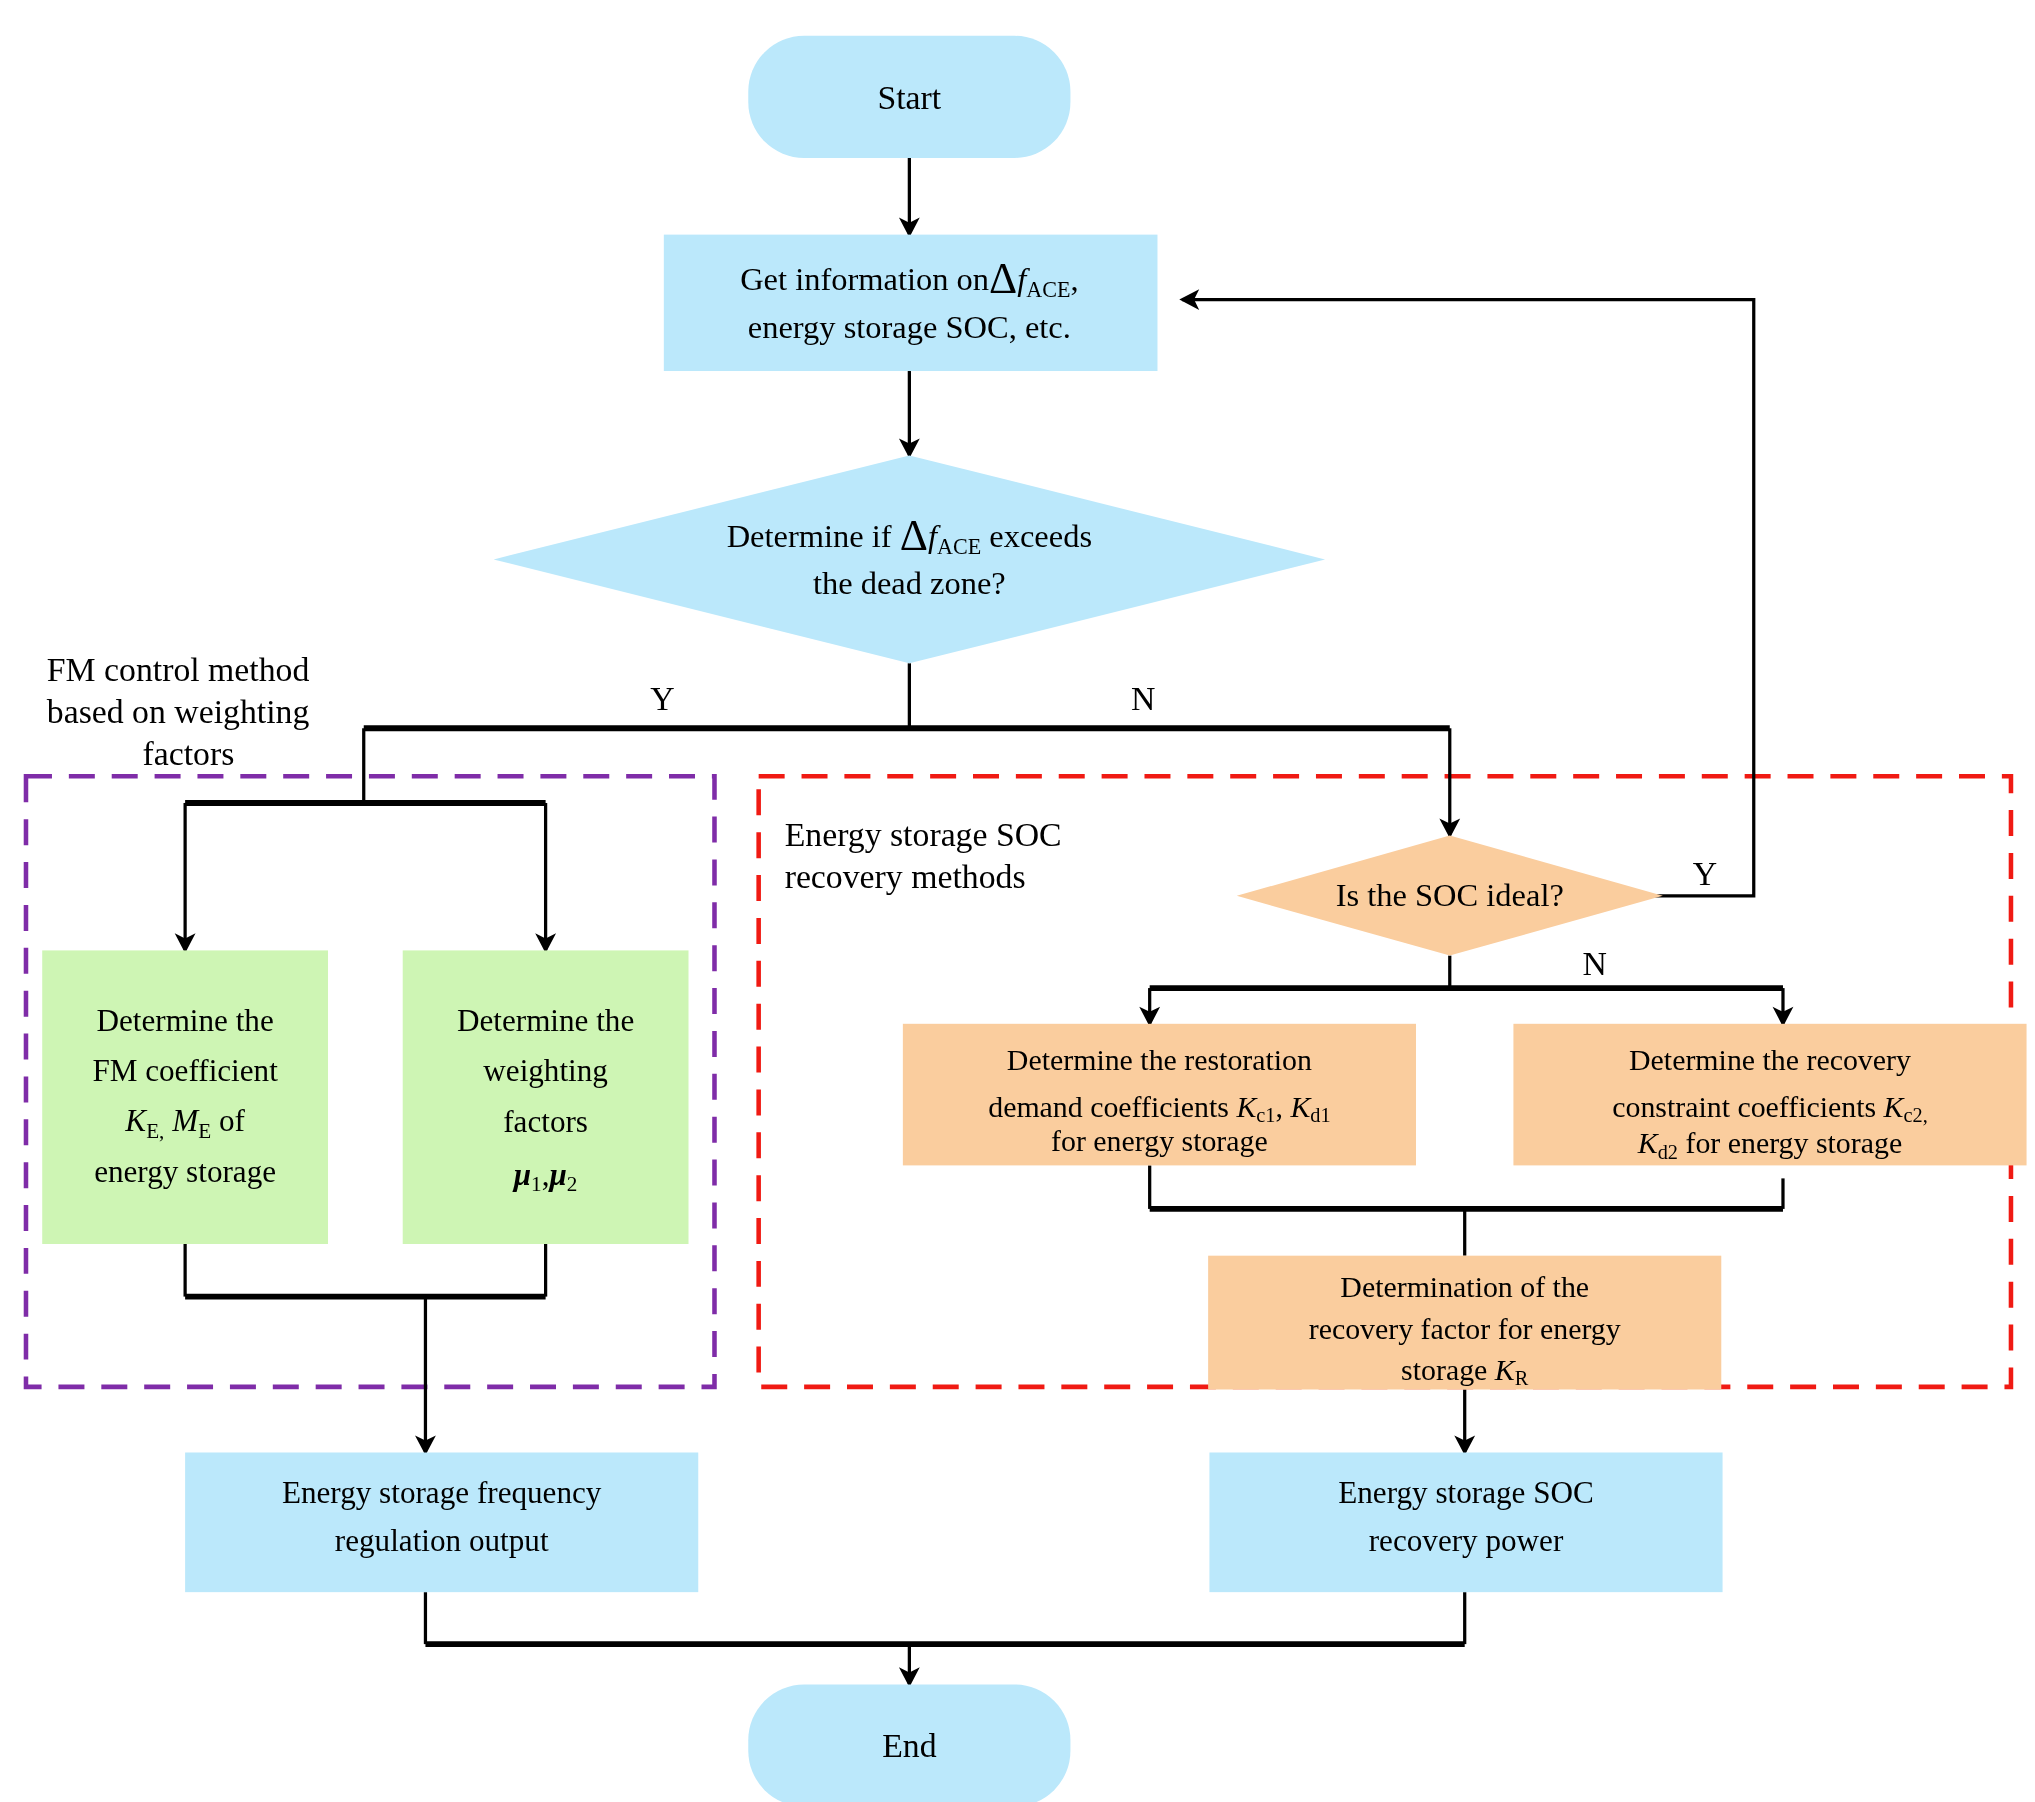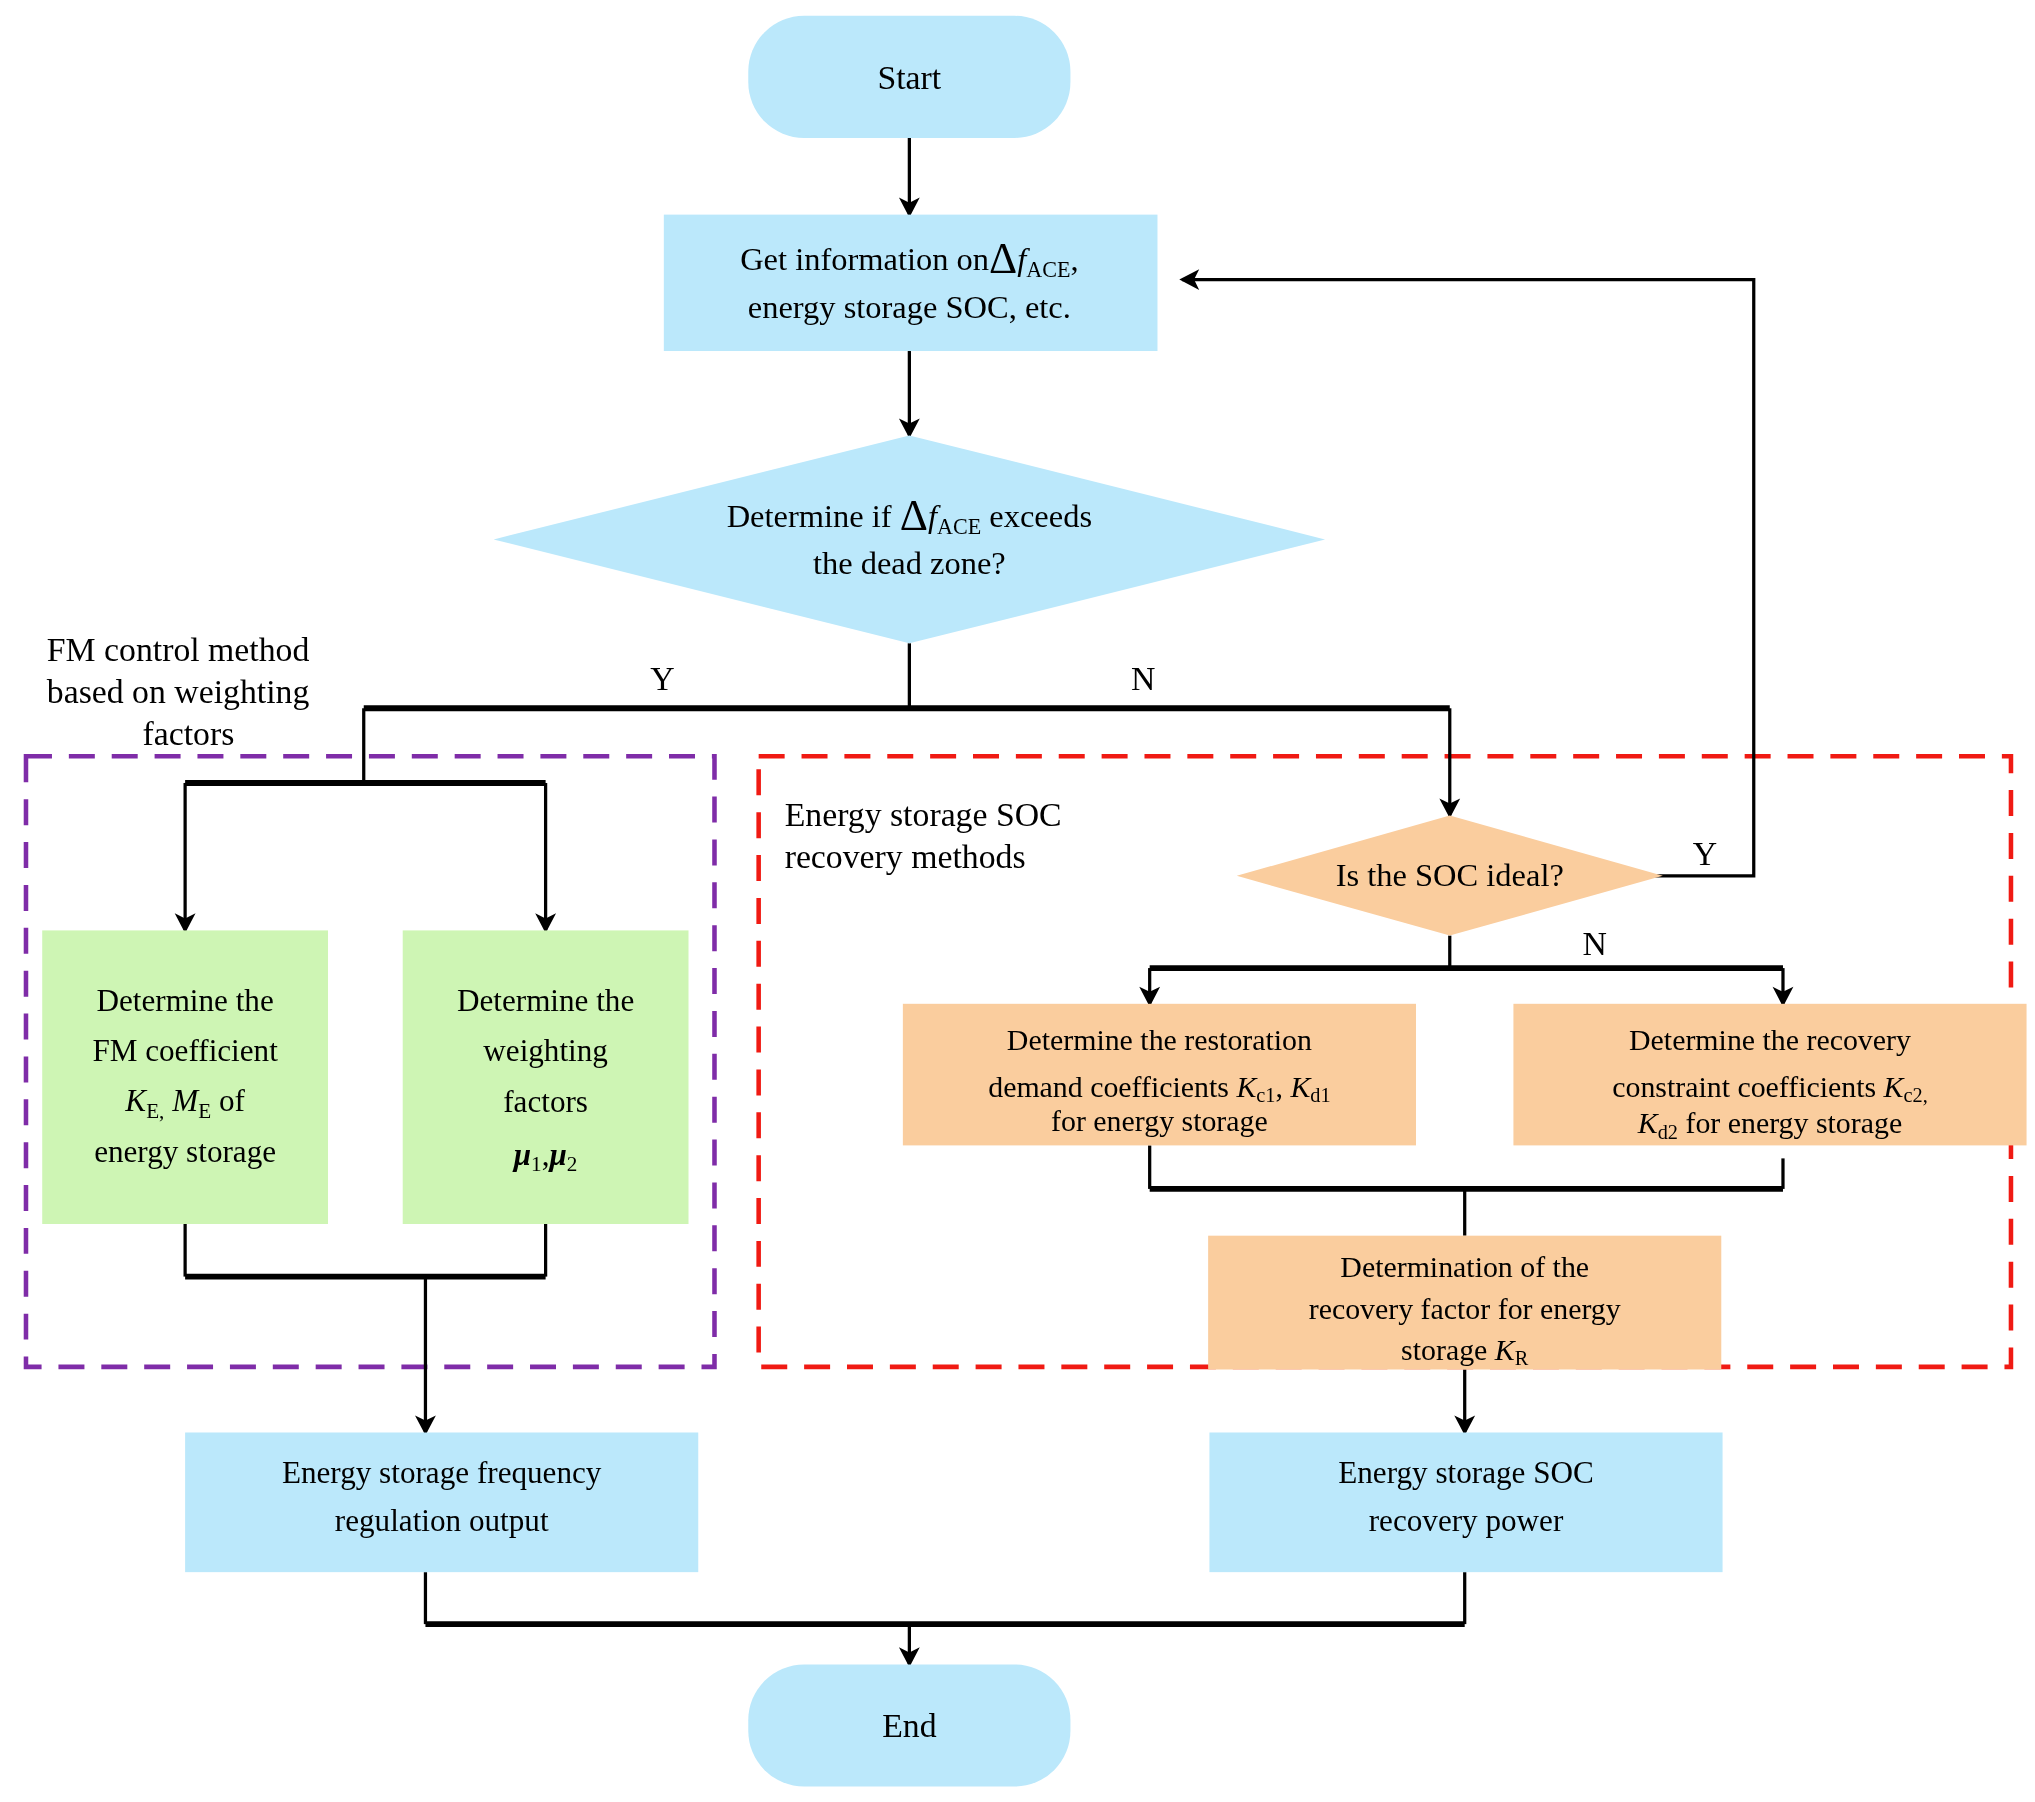--- a/index.html
+++ b/index.html
@@ -1,17 +1,17 @@
 <!DOCTYPE html>
 <html style="font-size:10.4px"><head>
 <meta charset="utf-8">
 <style>
   html,body{margin:0;padding:0;background:#ffffff;}
   body{width:2035px;height:1803px;overflow:hidden;font-family:"Liberation Serif",serif;}
-  #stage{position:relative;width:2035px;height:1477px;background:#fff;}
+  #stage{position:relative;width:2035px;height:1477px;background:#fff;margin-top:20px;}
   svg#flow{position:absolute;left:0;top:0;width:2035px;height:1803px;}
   .nodeText{font-family:"Liberation Serif",serif;fill:#000;text-anchor:middle;dominant-baseline:middle;}
   .t46{font-size:46px;}
   .t48{font-size:48px;}
   .t50{font-size:50px;}
   .t52{font-size:52px;}
   .sub{font-size:0.68em;}
   .ital{font-style:italic;}
   .bigdelta{font-size:1.35em;}
   .edge{stroke:#000;fill:none;stroke-width:5;}

